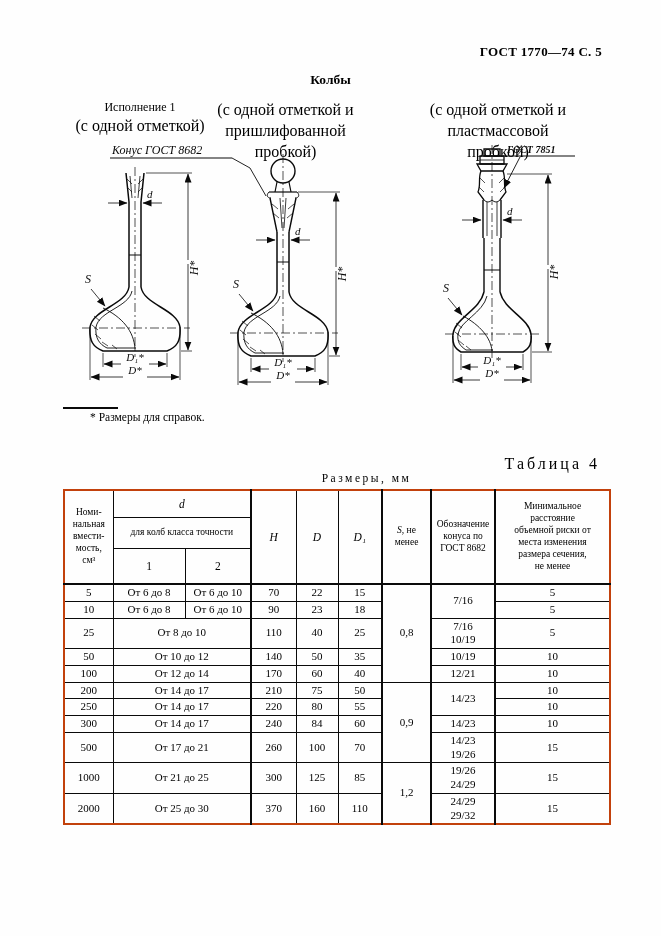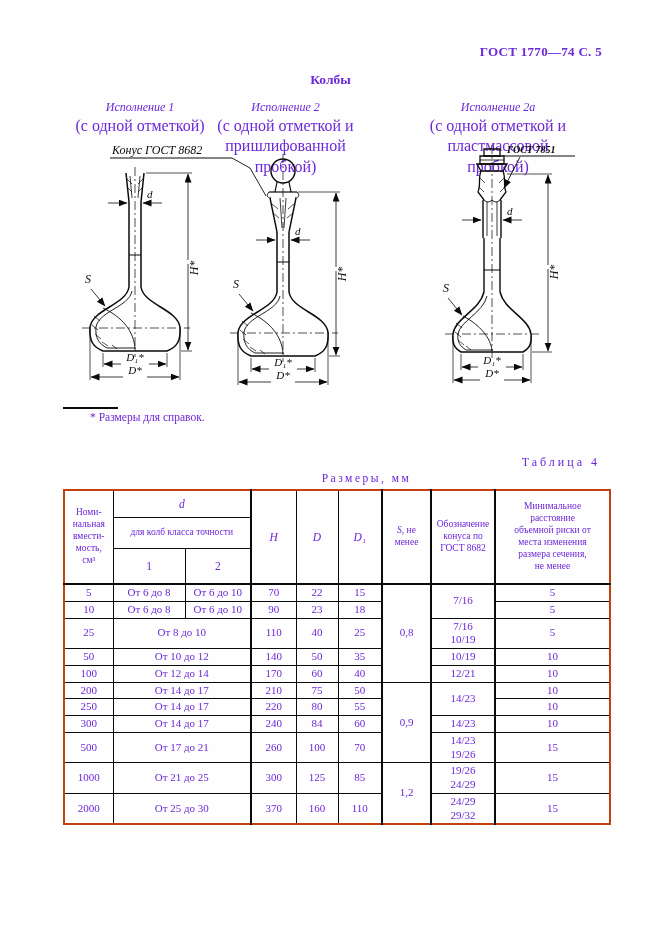--- a/index.html
+++ b/index.html
@@ -1,32 +1,32 @@
 <!DOCTYPE html>
 <html><head>
 <meta charset="utf-8">
 <style>
   html,body{margin:0;padding:0;background:#e8e8e8;}
   .page{position:relative;width:661px;height:936px;background:#fefefe;overflow:hidden;
-        font-family:"Liberation Serif","DejaVu Serif",serif;color:#6d28d9;}
+        font-family:"Liberation Serif","DejaVu Serif",serif;color:#000000;}
   .abs{position:absolute;}
   .gost-header{top:44px;right:59px;font-size:13px;font-weight:bold;letter-spacing:.3px;}
   .page-title{top:72px;left:0;width:100%;text-align:center;font-size:13.5px;font-weight:bold;}
   .caption{top:100px;text-align:center;line-height:1.3;}
-  .caption .cap-name{font-style:italic;font-size:12px;}
+  .caption .cap-name{font-size:12px;}
   .caption .cap-desc{font-size:16px;}
   .cap1{left:60px;width:160px;}
   .cap2{left:193px;width:185px;}
   .cap3{left:388px;width:220px;}
   .pre{white-space:pre-line;}
   .drawing-svg{top:140px;left:0;}
   .footnote-rule{left:63px;top:407px;width:55px;height:2px;background:#0a0a0a;}
   .footnote{left:90px;top:411px;font-size:11.5px;}
   .fig-caption{top:430px;left:0;width:100%;text-align:center;font-size:11.5px;}
-  .table-label{top:455px;right:61px;font-size:12px;letter-spacing:3px;}
+  .table-label{top:455px;right:61px;font-size:16px;letter-spacing:3px;}
   .table-units{top:472px;left:0;width:100%;text-align:center;font-size:11.5px;letter-spacing:2.5px;padding-left:36px;}
   table.tbl{position:absolute;left:63px;top:489px;width:546px;border-collapse:collapse;
             table-layout:fixed;border:2px solid #c2410c;}
   .tbl th,.tbl td{border:1px solid #0a0a0a;text-align:center;vertical-align:middle;
                   padding:1px 2px;font-weight:normal;line-height:1.25;}
   .tbl td{font-size:11px;}
   .tbl th{font-size:9.5px;}
   .tbl th.big{font-size:11.5px;}
   .it{font-style:italic;}
   .hb{border-bottom-width:2px !important;}
@@ -45,26 +45,24 @@
 <div class="page">
 
   <div class="abs gost-header">ГОСТ 1770—74 С. 5</div>
   <div class="abs page-title">Колбы</div>
 
   <div class="abs caption cap1">
     <div class="cap-name">Исполнение 1</div>
     <div class="cap-desc pre">(с одной отметкой)</div>
   </div>
   <div class="abs caption cap2">
-    <div class="cap-name">Исполнение 2</div>
     <div class="cap-desc pre">(с одной отметкой и
 пришлифованной пробкой)</div>
   </div>
   <div class="abs caption cap3">
-    <div class="cap-name">Исполнение 2а</div>
     <div class="cap-desc pre">(с одной отметкой и пластмассовой
 пробкой)</div>
   </div>
 
   <svg class="abs drawing-svg" width="661" height="265" viewBox="0 0 661 265">
     <defs>
       <marker id="ar" markerWidth="10" markerHeight="8" refX="8.5" refY="3.5" orient="auto" markerUnits="userSpaceOnUse">
         <path d="M0,0 L9,3.5 L0,7 Z" fill="#0a0a0a"></path>
       </marker>
     </defs>

